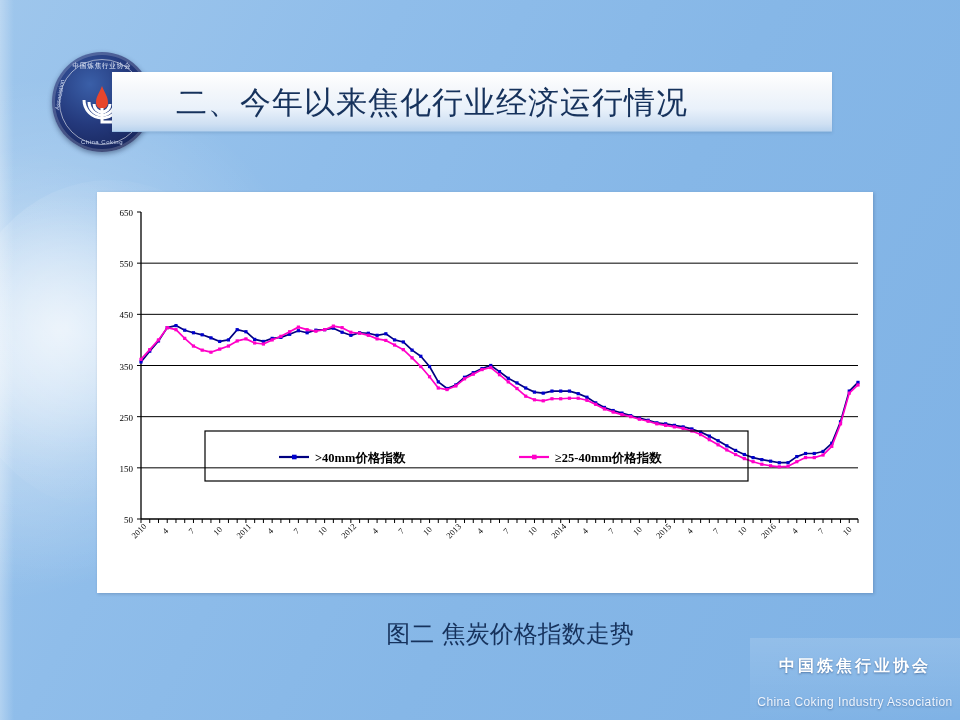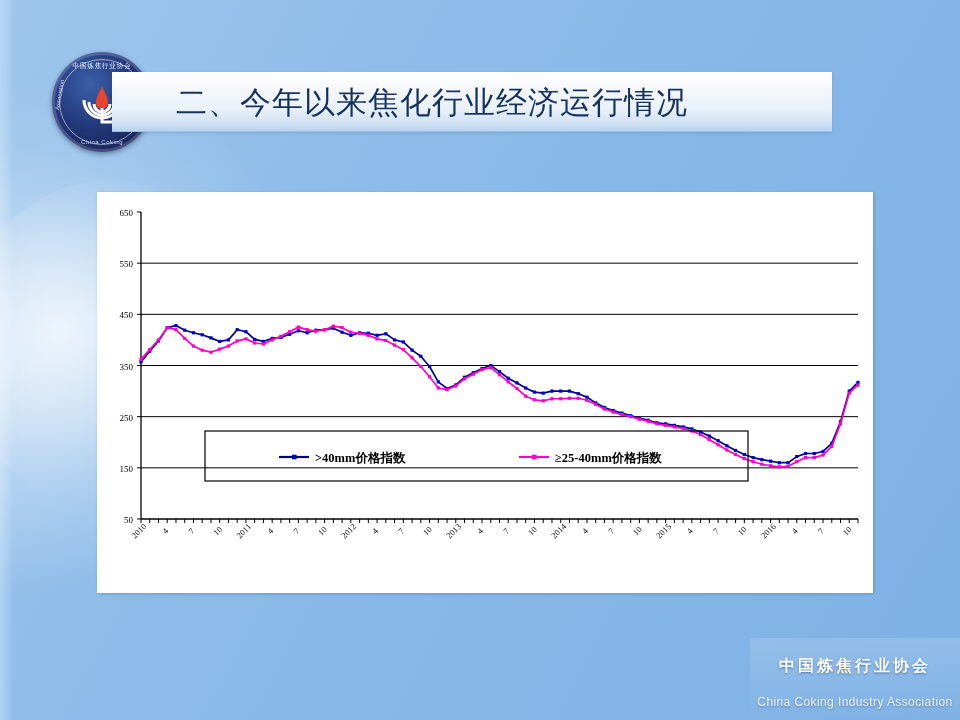--- a/index.html
+++ b/index.html
@@ -434,19 +434,20 @@
         <rect x="108" y="239" width="543" height="50" fill="none" stroke="#000" stroke-width="1.2"></rect>
         <line x1="182" y1="265" x2="212" y2="265" stroke="#000080" stroke-width="2.2"></line>
         <rect x="195" y="262.7" width="4.6" height="4.6" fill="#0000cd"></rect>
         <text x="218" y="270" font-size="12.5" fill="#000" font-weight="bold" font-family="&quot;DejaVu Sans&quot;,&quot;Liberation Sans&quot;,sans-serif">&gt;40mm价格指数</text>
         <line x1="422" y1="265" x2="452" y2="265" stroke="#ff00c8" stroke-width="2.2"></line>
         <rect x="435" y="262.7" width="4.6" height="4.6" fill="#ff00c8"></rect>
         <text x="458" y="270" font-size="12.5" fill="#000" font-weight="bold" font-family="&quot;DejaVu Sans&quot;,&quot;Liberation Sans&quot;,sans-serif">≥25-40mm价格指数</text>
       </svg>
   </div>
 
+  <div class="caption">图二    焦炭价格指数走势</div>
 
   <div class="footer">
     <div class="f-cn">中国炼焦行业协会</div>
     <div class="f-en">China Coking Industry Association</div>
   </div>
 
 </div>
 
 </body></html>

